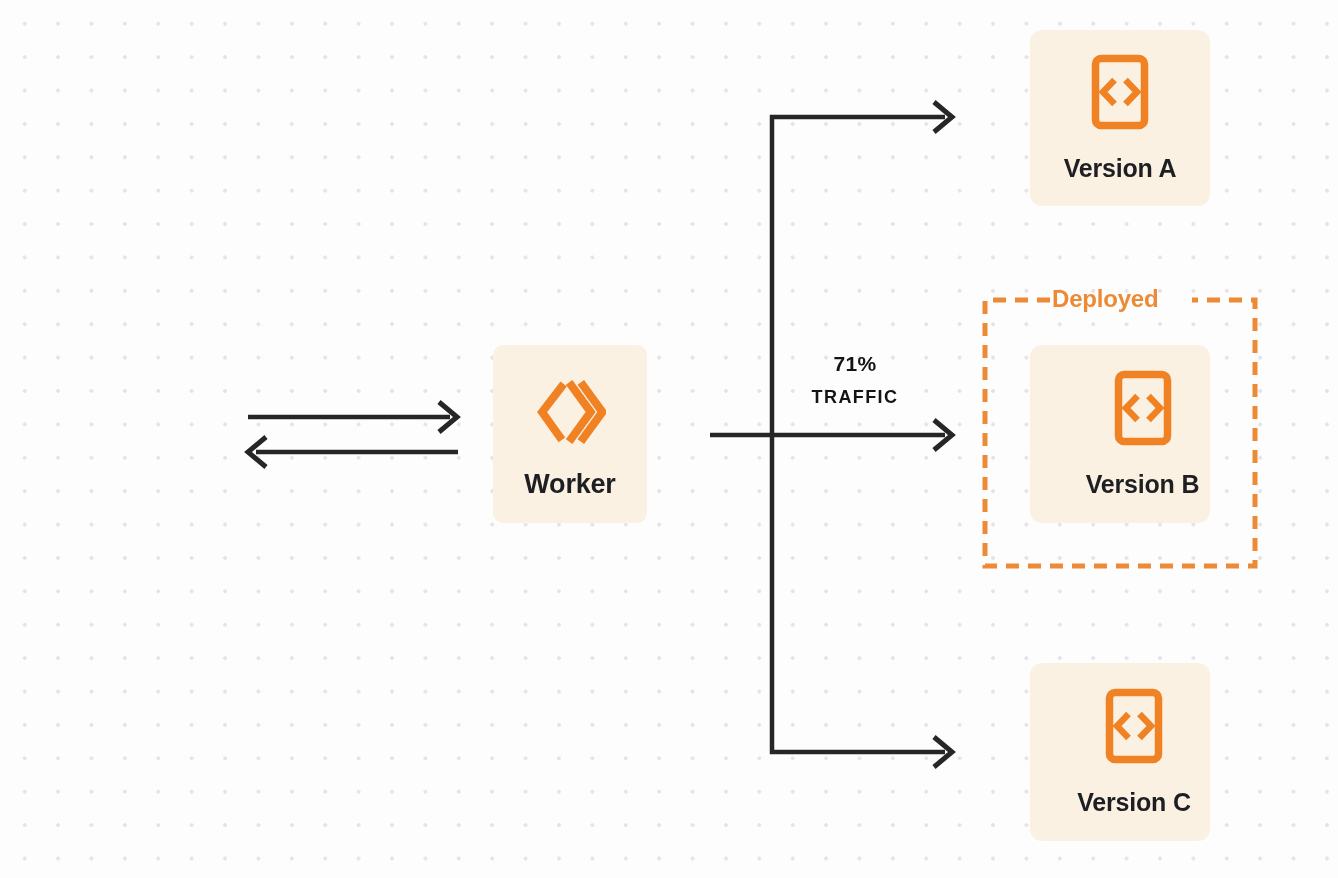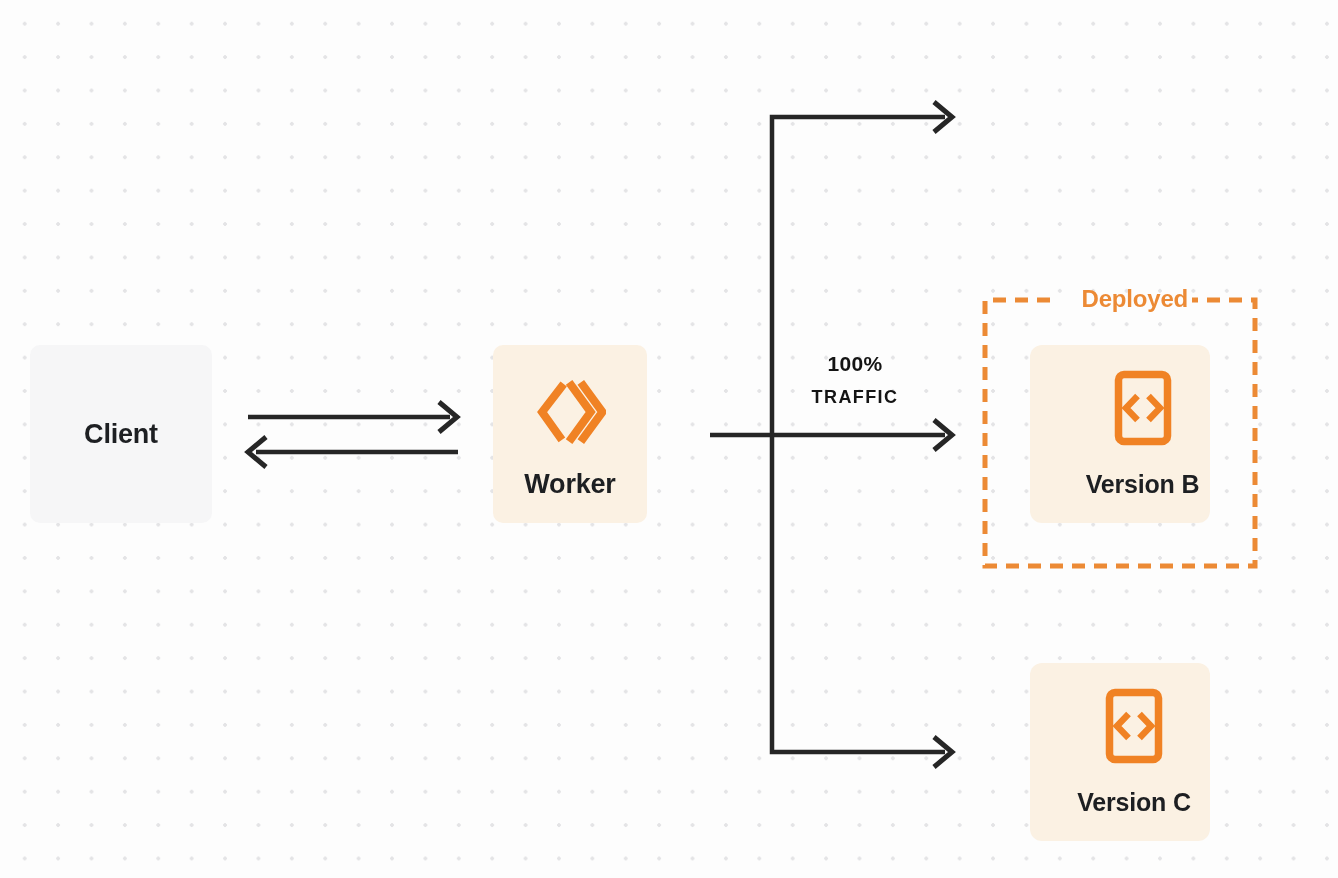--- a/index.html
+++ b/index.html
@@ -52,21 +52,21 @@
     background:#FBF1E3;border-radius:12px;
     gap:24px;
   }
   .version-node .label{font-size:25px;}
   .version-a{left:1030px;top:30px;height:176px;}
   .version-b{left:1030px;top:345px;height:178px;padding-left:45px;}
   .version-c{left:1030px;top:663px;height:178px;padding-left:28px;}
   .deployed-label{
     position:absolute;
     left:1052px;top:285px;width:136px;
-    text-align:right;
+    text-align:left;
     font-size:24px;font-weight:700;
     color:#EC8A35;
     letter-spacing:-0.2px;
   }
   .traffic-label{
     position:absolute;
     left:790px;top:352px;width:130px;
     text-align:center;
     color:#141414;
   }
@@ -106,40 +106,45 @@
     </g>
 
     <g stroke="#262626" fill="none">
       <path d="M 772,435 L 772,752 L 945,752" stroke-width="4.5"></path>
       <polyline points="934,737 952,752 934,767" stroke-width="5"></polyline>
     </g>
 
     <path d="M 1050,300 L 985,300 L 985,566 L 1255,566 L 1255,300 L 1192,300" stroke="#EC8A35" stroke-width="5" fill="none" stroke-dasharray="13 9"></path>
   </svg>
 
-  <div class="node client-node">
-    <span class="label">Client</span>
-  </div>
 
   <div class="node worker-node">
     <svg class="icon-block" width="72" height="70" viewBox="0 0 80 76" fill="none" stroke="#F08224" stroke-width="9">
       <path d="M 33,7 L 9,38 L 31,69"></path>
       <path d="M 39,5 L 63,38 L 39,71"></path>
       <path d="M 52,5 L 76,38 L 52,71"></path>
     </svg>
     <span class="label">Worker</span>
   </div>
 
   <div class="traffic-label">
-    <span class="line1">100%</span>
+    <span class="line1">71%</span>
     <span class="line2">TRAFFIC</span>
   </div>
 
   <div class="deployed-label">Deployed</div>
 
+  <div class="node version-node version-a">
+    <svg class="icon-block" width="58" height="76" viewBox="0 0 58 76" fill="none" stroke="#F08224">
+      <rect x="4.5" y="4.5" width="49" height="67" rx="5.5" stroke-width="7.5"></rect>
+      <path d="M 23.5,26 L 12,38 L 23.5,50" stroke-width="6.5"></path>
+      <path d="M 34.5,26 L 46,38 L 34.5,50" stroke-width="6.5"></path>
+    </svg>
+    <span class="label">Version A</span>
+  </div>
 
   <div class="node version-node version-b">
     <svg class="icon-block" width="58" height="76" viewBox="0 0 58 76" fill="none" stroke="#F08224">
       <rect x="4.5" y="4.5" width="49" height="67" rx="5.5" stroke-width="7.5"></rect>
       <path d="M 23.5,26 L 12,38 L 23.5,50" stroke-width="6.5"></path>
       <path d="M 34.5,26 L 46,38 L 34.5,50" stroke-width="6.5"></path>
     </svg>
     <span class="label">Version B</span>
   </div>
 

